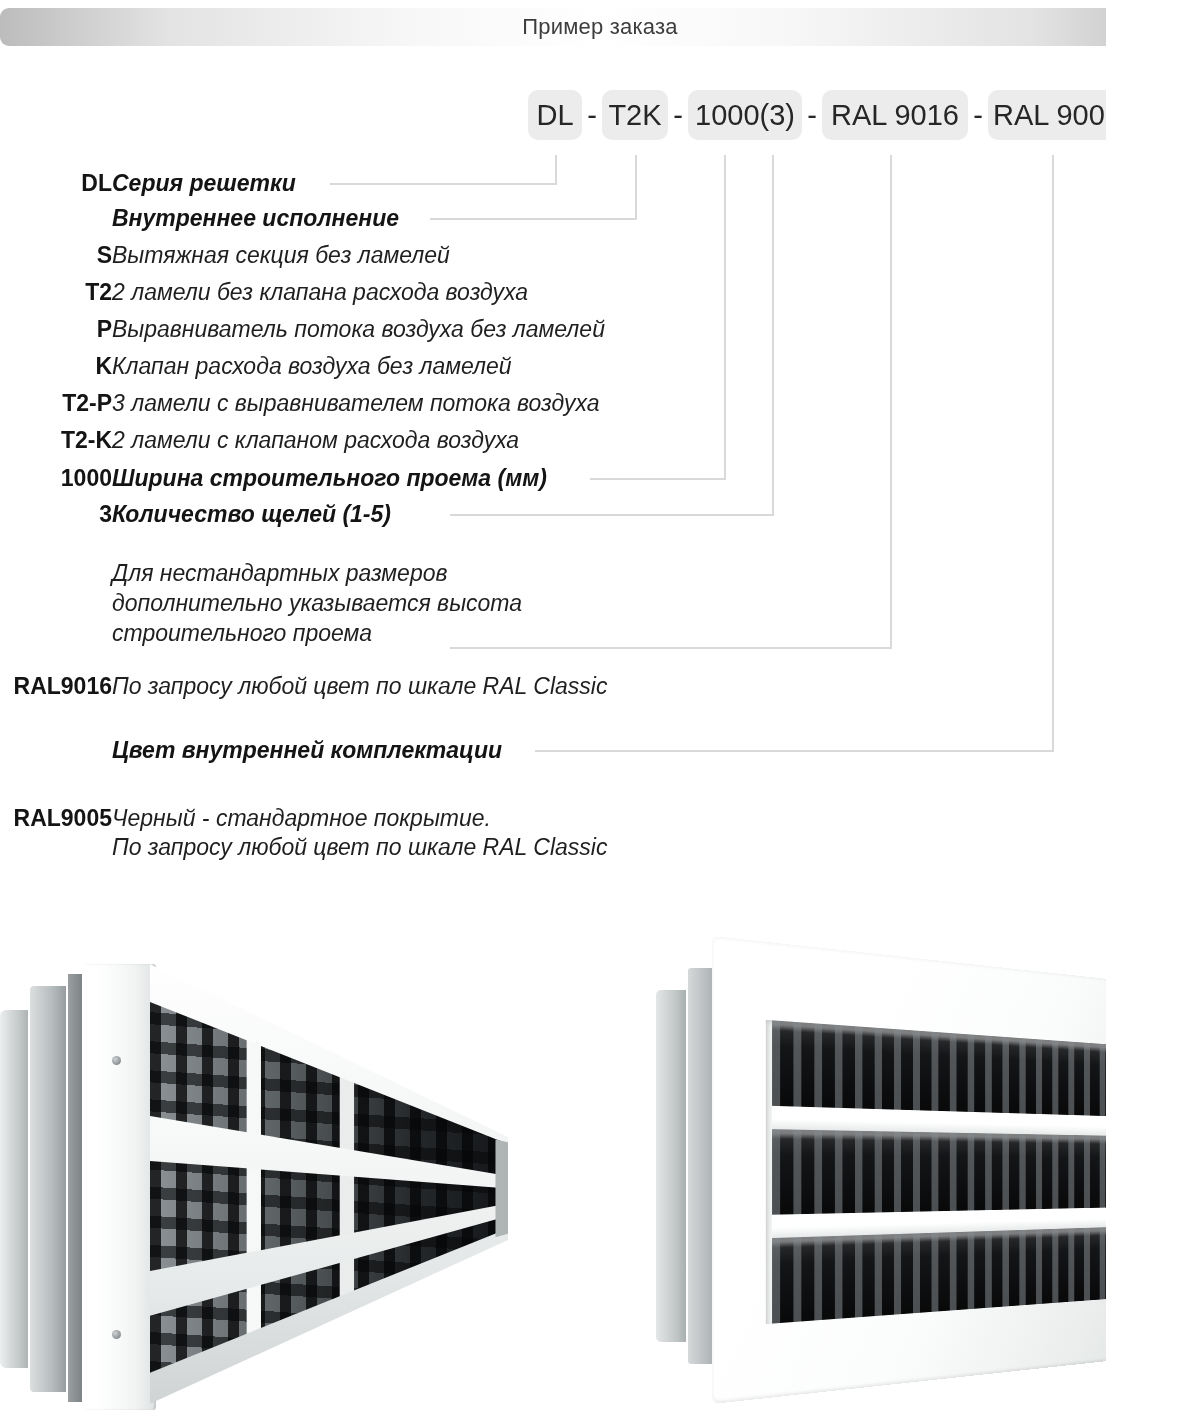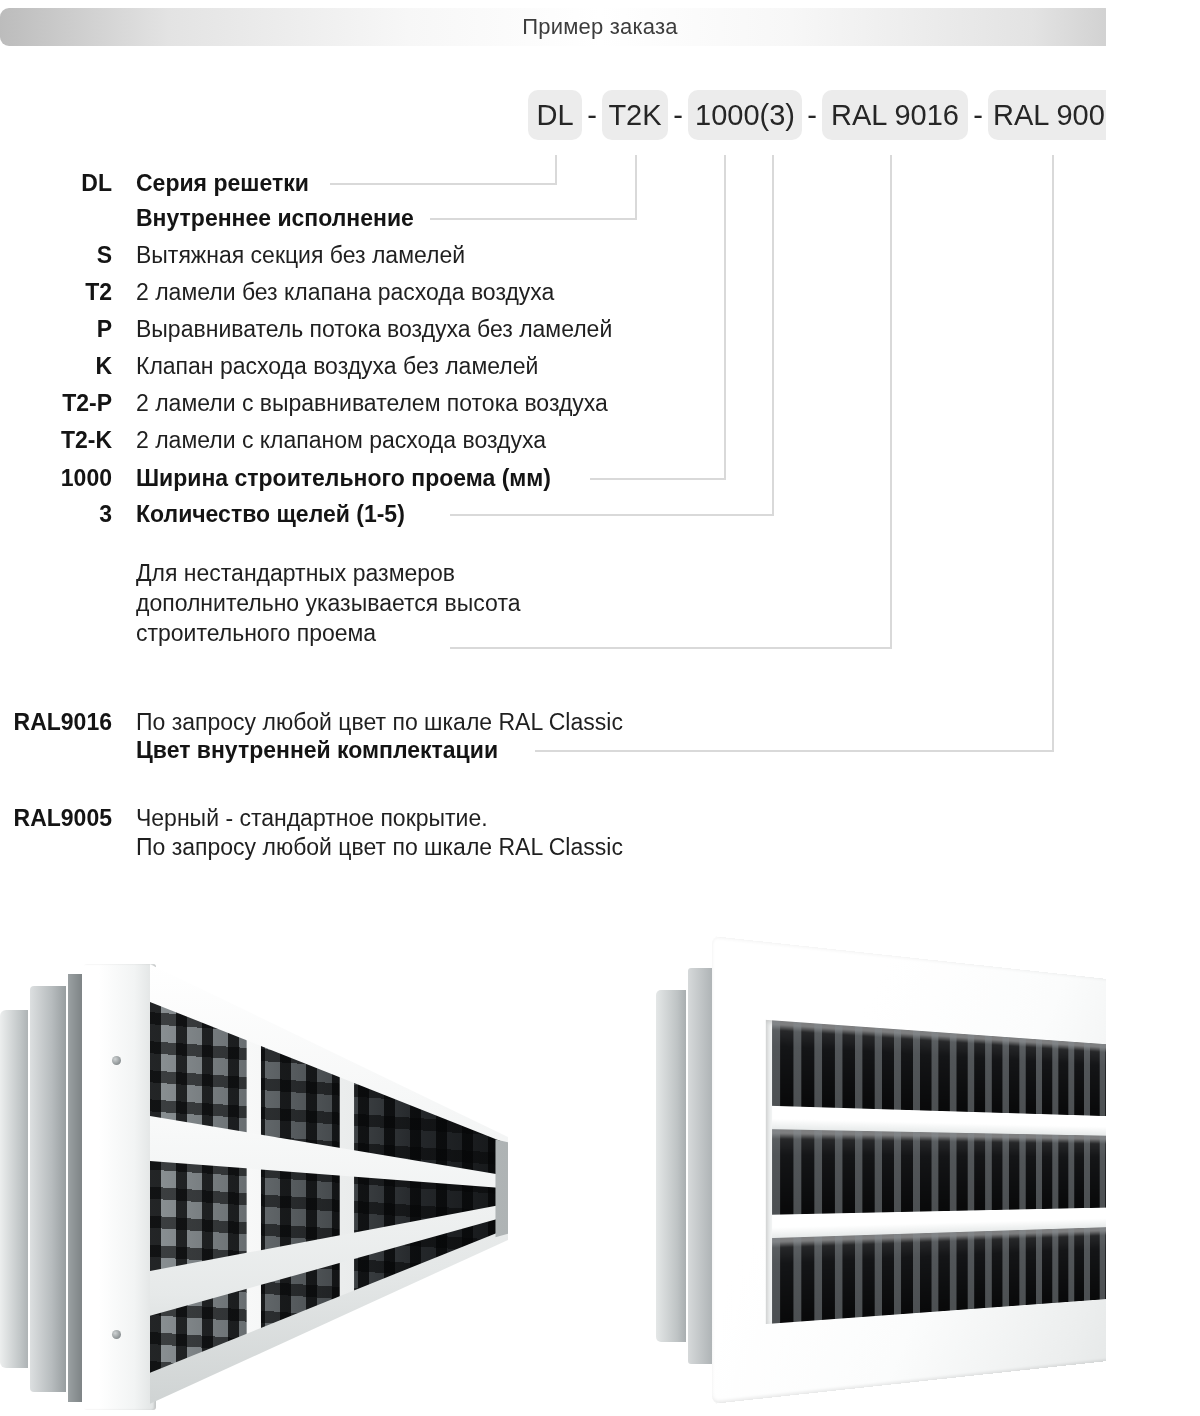--- a/index.html
+++ b/index.html
@@ -18,21 +18,21 @@
     font-size:29px;color:#262626;white-space:nowrap;}
   .code-sep{width:20px;text-align:center;font-size:29px;color:#262626;}
   .w1{width:54px}.w2{width:66px}.w3{width:114px}.w4{width:146px}.w5{width:138px}
 
   
   .conn{position:absolute;border-right:2px solid #d9d9d9;border-bottom:2px solid #d9d9d9;}
 
   
   .lrow{position:absolute;left:0;display:flex;font-size:23px;line-height:30px;}
   .lcode{width:112px;text-align:right;font-weight:bold;color:#141414;flex:0 0 112px;}
-  .ltext{margin-left:24px;color:#1f1f1f;white-space:nowrap;}
+  .ltext{color:#1f1f1f;white-space:nowrap;font-style:italic;}
   .ltext.b{font-weight:bold;color:#141414;}
   .ltext.multi{white-space:normal;}
   .multi div{white-space:nowrap;}
 
   
   .img{position:absolute;}
   .abs{position:absolute;}
 
   
   .img-left{left:0;top:958px;width:512px;height:452px;}
@@ -136,21 +136,21 @@
     <div class="lrow" style="top:314px">
       <span class="lcode">P</span>
       <span class="ltext">Выравниватель потока воздуха без ламелей</span>
     </div>
     <div class="lrow" style="top:351px">
       <span class="lcode">K</span>
       <span class="ltext">Клапан расхода воздуха без ламелей</span>
     </div>
     <div class="lrow" style="top:388px">
       <span class="lcode">T2-P</span>
-      <span class="ltext">2 ламели с выравнивателем потока воздуха</span>
+      <span class="ltext">3 ламели с выравнивателем потока воздуха</span>
     </div>
     <div class="lrow" style="top:425px">
       <span class="lcode">T2-K</span>
       <span class="ltext">2 ламели с клапаном расхода воздуха</span>
     </div>
     <div class="lrow" style="top:463px">
       <span class="lcode">1000</span>
       <span class="ltext b">Ширина строительного проема (мм)</span>
     </div>
     <div class="lrow" style="top:499px">
@@ -163,21 +163,21 @@
       <span class="ltext multi">
         <div>Для нестандартных размеров</div>
         <div>дополнительно указывается высота</div>
         <div>строительного проема</div>
       </span>
     </div>
 
     <div class="lrow" style="top:632px">
       <span class="lcode"></span>
     </div>
-    <div class="lrow" style="top:708px;line-height:29px;">
+    <div class="lrow" style="top:672px;line-height:29px;">
       <span class="lcode">RAL9016</span>
       <span class="ltext multi">
         <div>По запросу любой цвет по шкале RAL Classic</div>
       </span>
     </div>
 
     <div class="lrow" style="top:735px">
       <span class="lcode"></span>
       <span class="ltext b">Цвет внутренней комплектации</span>
     </div>

